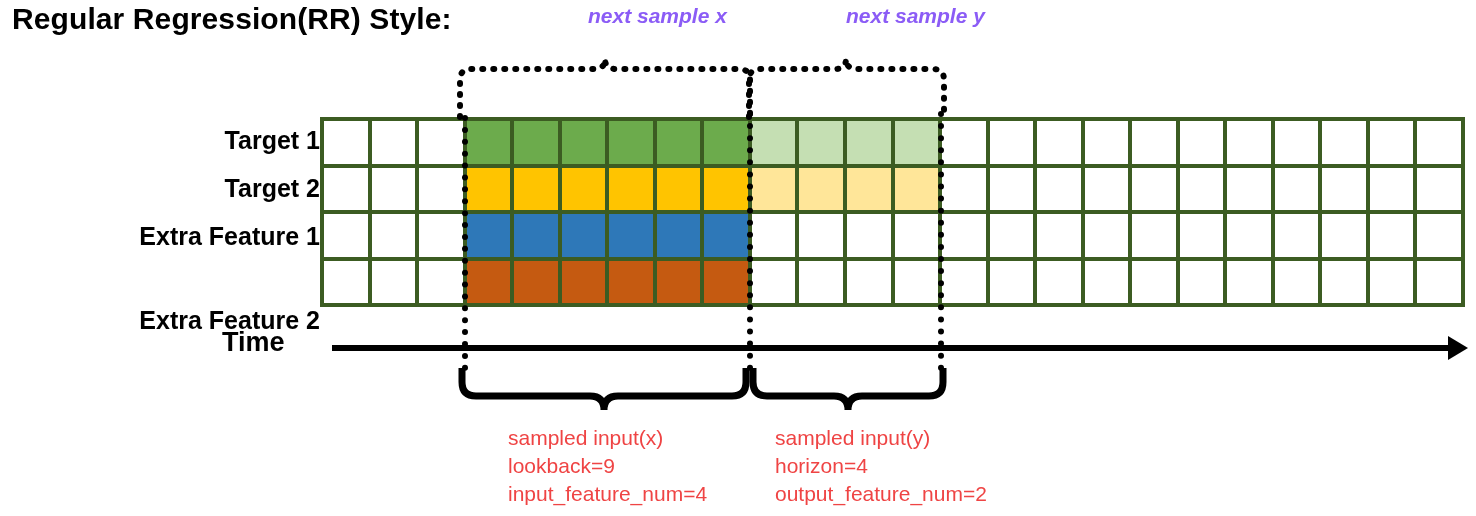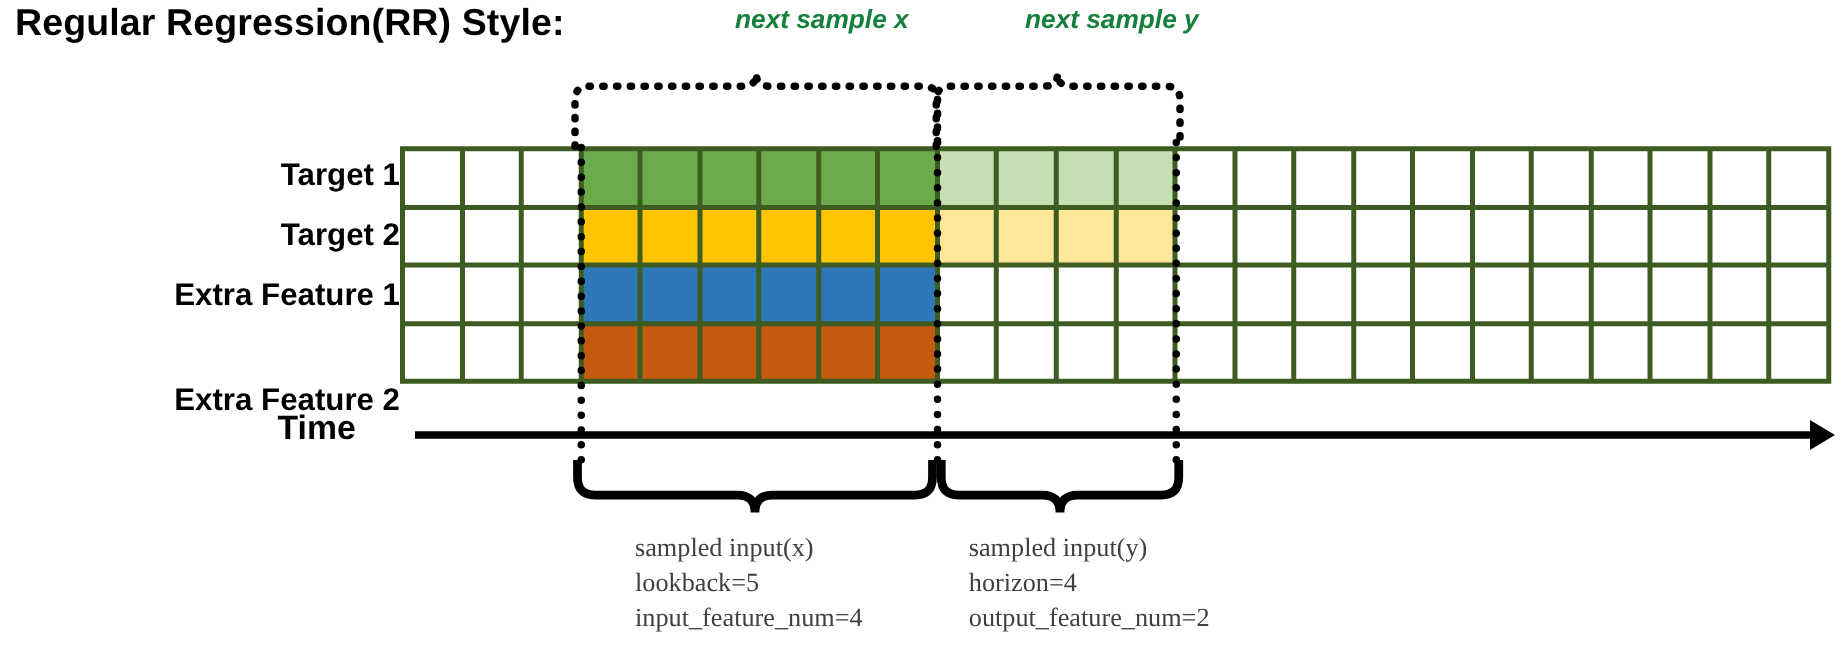--- a/index.html
+++ b/index.html
@@ -67,33 +67,33 @@
     border-left:6px dotted #000;
   }
 
   
   .top-brace{position:absolute;}
   .top-brace svg{display:block;overflow:visible;}
 
   
   .top-caption{
     position:absolute;
-    font-size:21px;font-style:italic;font-weight:600;color:#15803d;
+    font-size:21px;font-style:italic;font-weight:600;color:#8b5cf6;
     white-space:nowrap;
   }
 
   
   .bot-brace{position:absolute;}
   .bot-brace svg{display:block;overflow:visible;}
 
   
   .bot-caption{
     position:absolute;
-    font-size:21px;font-weight:400;color:#404040;
-    line-height:28px;white-space:nowrap;font-family:Liberation Serif, serif;
+    font-size:21px;font-weight:400;color:#ef4444;
+    line-height:28px;white-space:nowrap;
   }
 </style>
 </head>
 <body>
 
 <div id="stage">
 
   <div id="title">Regular Regression(RR) Style:</div>
 
   <div class="row-label" style="top:126px;">Target 1</div>
@@ -206,21 +206,21 @@
     </svg>
   </div>
 
   <div class="top-brace" style="left:744px;top:55px;">
     <svg width="205" height="65" viewBox="0 0 205 65">
       <path d="M5,62 L5,25 Q5,14 16,14 L91,14 Q102,14 102,4 Q102,14 113,14 L189,14 Q200,14 200,25 L200,62" fill="none" stroke="#000" stroke-width="6" stroke-linecap="round" stroke-dasharray="1 10"></path>
     </svg>
   </div>
 
   <div class="top-caption" style="left:588px;top:4px;">next sample x</div>
-  <div class="top-caption" style="left:820px;top:4px;">next sample y</div>
+  <div class="top-caption" style="left:846px;top:4px;">next sample y</div>
 
   <div class="vline" style="left:462px;top:115px;height:256px;"></div>
   <div class="vline" style="left:747px;top:111px;height:260px;"></div>
   <div class="vline" style="left:938px;top:111px;height:260px;"></div>
 
   <div id="time-label">Time</div>
   <div id="time-axis"></div>
   <div id="time-arrow"></div>
 
   <div class="bot-brace" style="left:456px;top:366px;">
@@ -230,21 +230,21 @@
   </div>
 
   <div class="bot-brace" style="left:748px;top:366px;">
     <svg width="200" height="50" viewBox="0 0 200 50">
       <path d="M5,2 L5,16 Q5,30 19,30 L86,30 Q100,30 100,44 Q100,30 114,30 L181,30 Q195,30 195,16 L195,2" fill="none" stroke="#000" stroke-width="7" stroke-linecap="butt"></path>
     </svg>
   </div>
 
   <div class="bot-caption" style="left:508px;top:424px;">
     <div>sampled input(x)</div>
-    <div>lookback=5</div>
+    <div>lookback=9</div>
     <div>input_feature_num=4</div>
   </div>
 
   <div class="bot-caption" style="left:775px;top:424px;">
     <div>sampled input(y)</div>
     <div>horizon=4</div>
     <div>output_feature_num=2</div>
   </div>
 
 </div>

